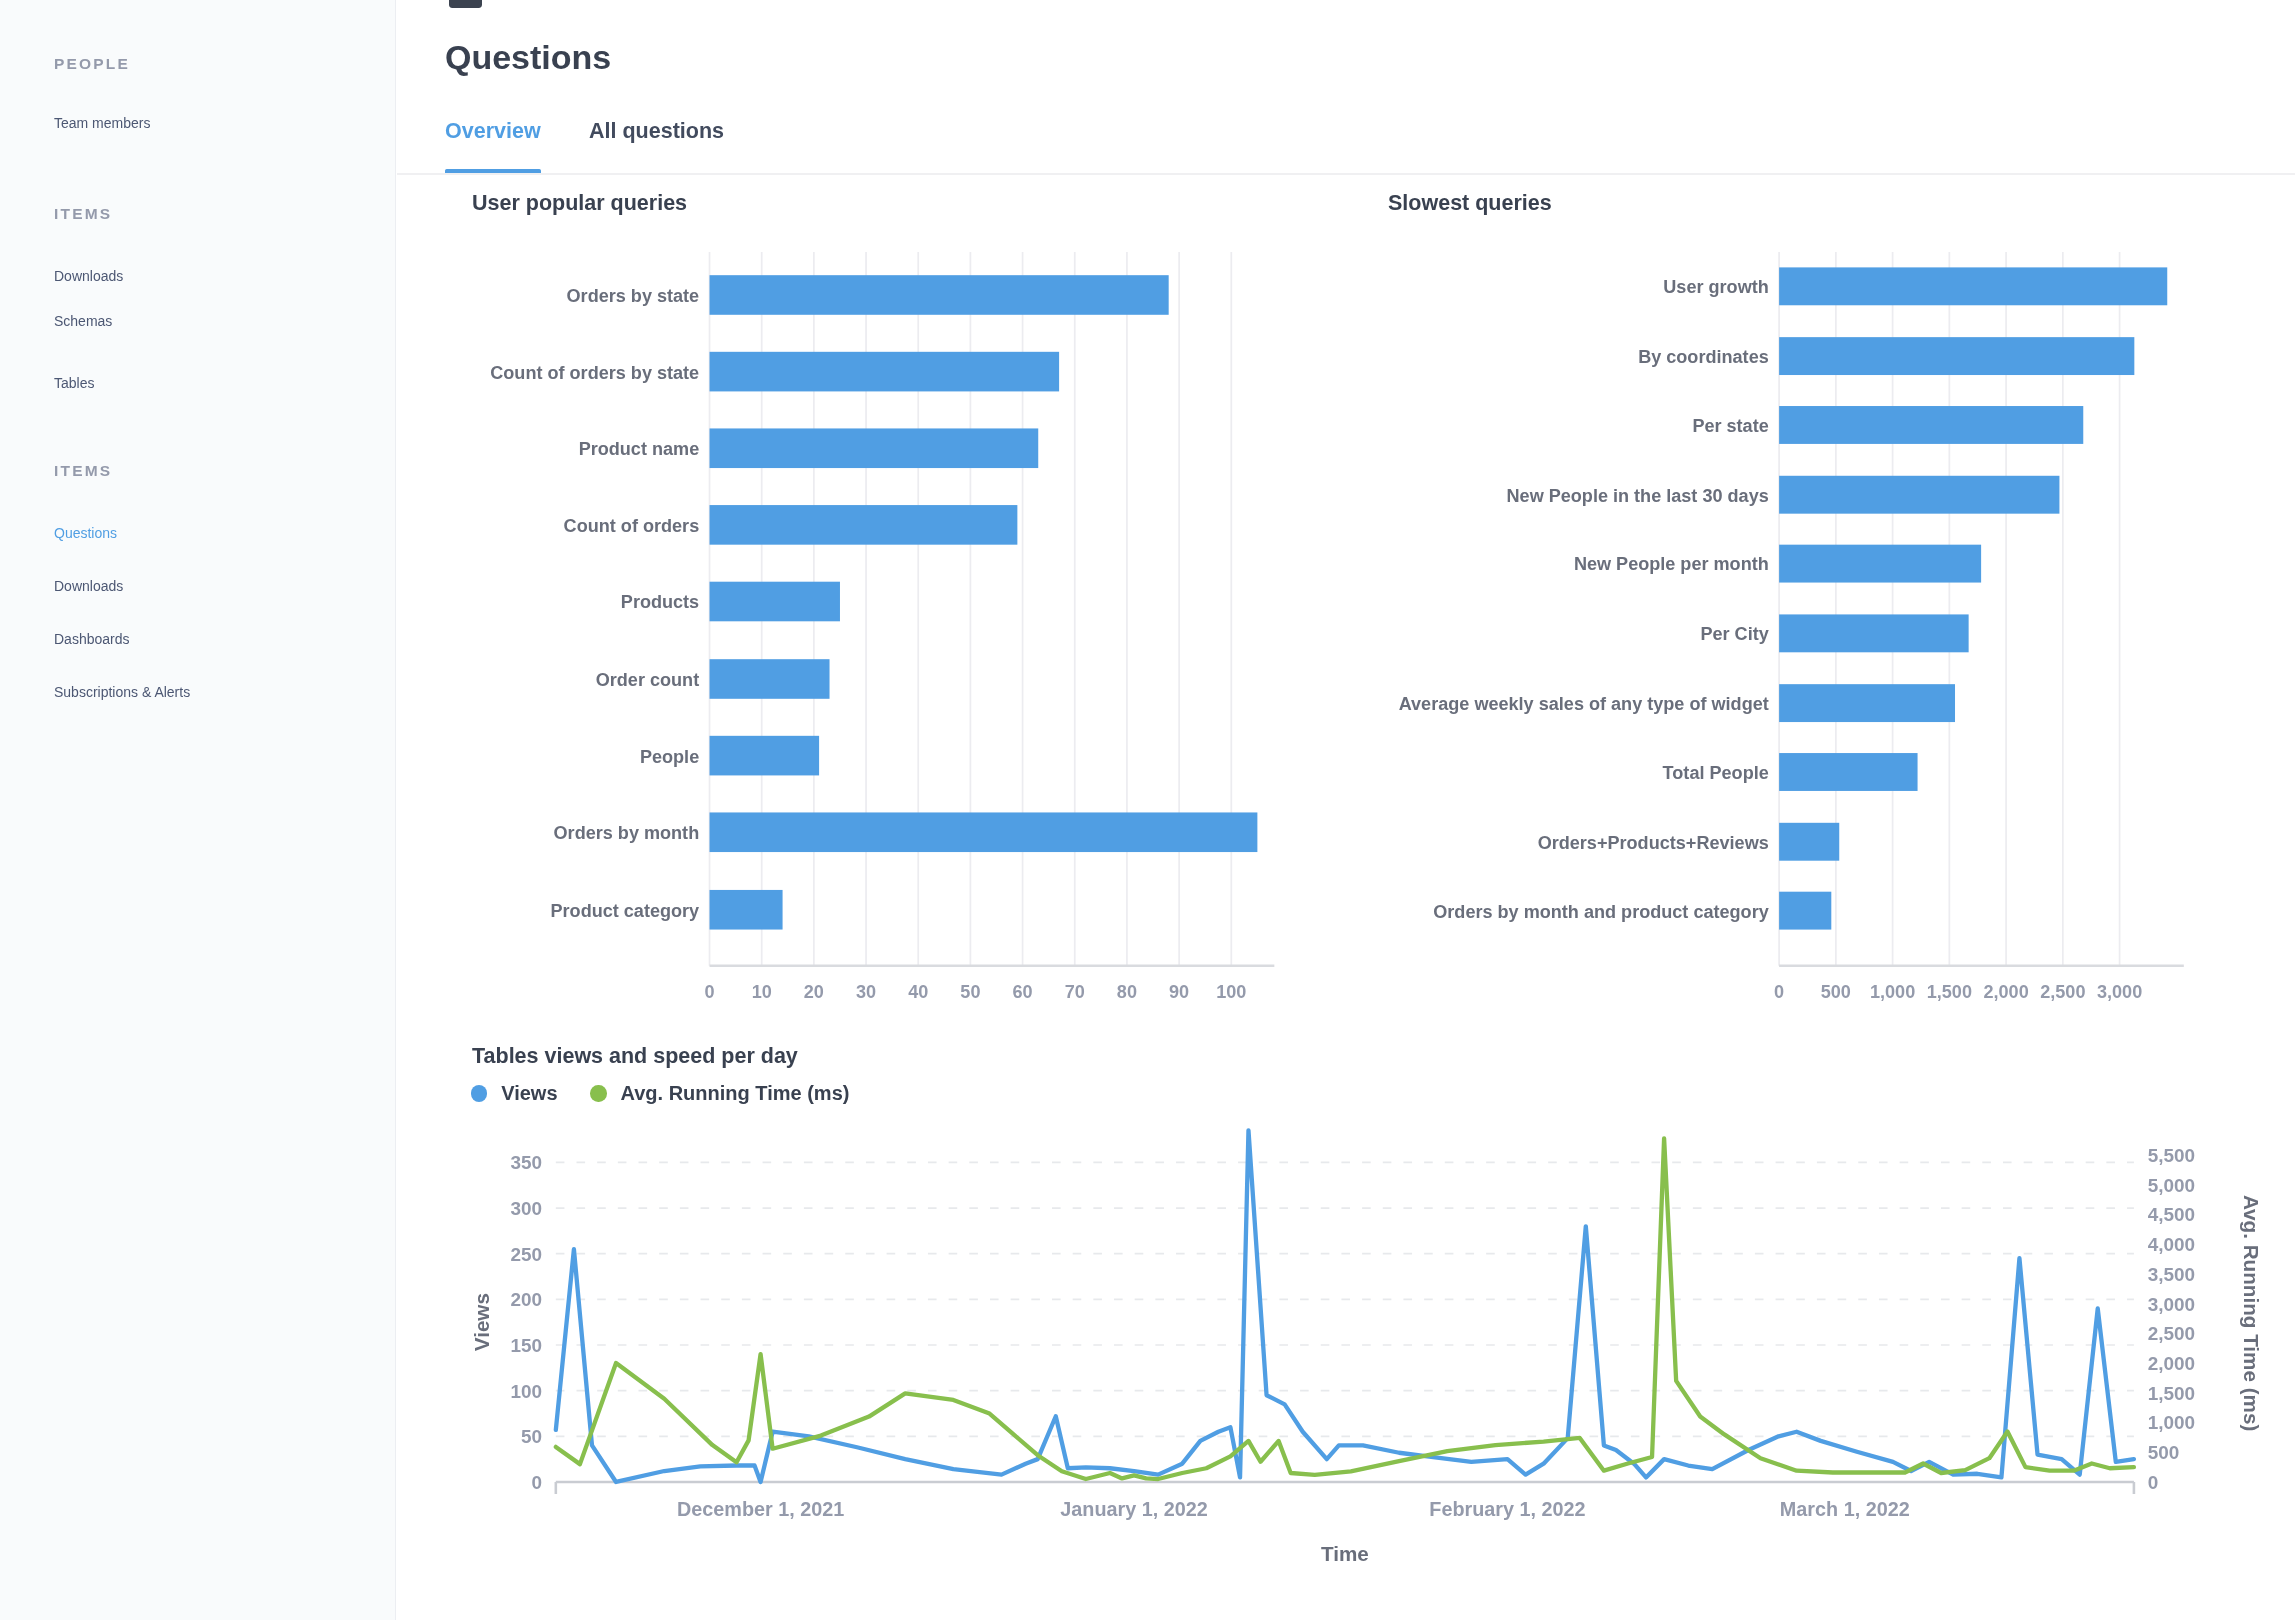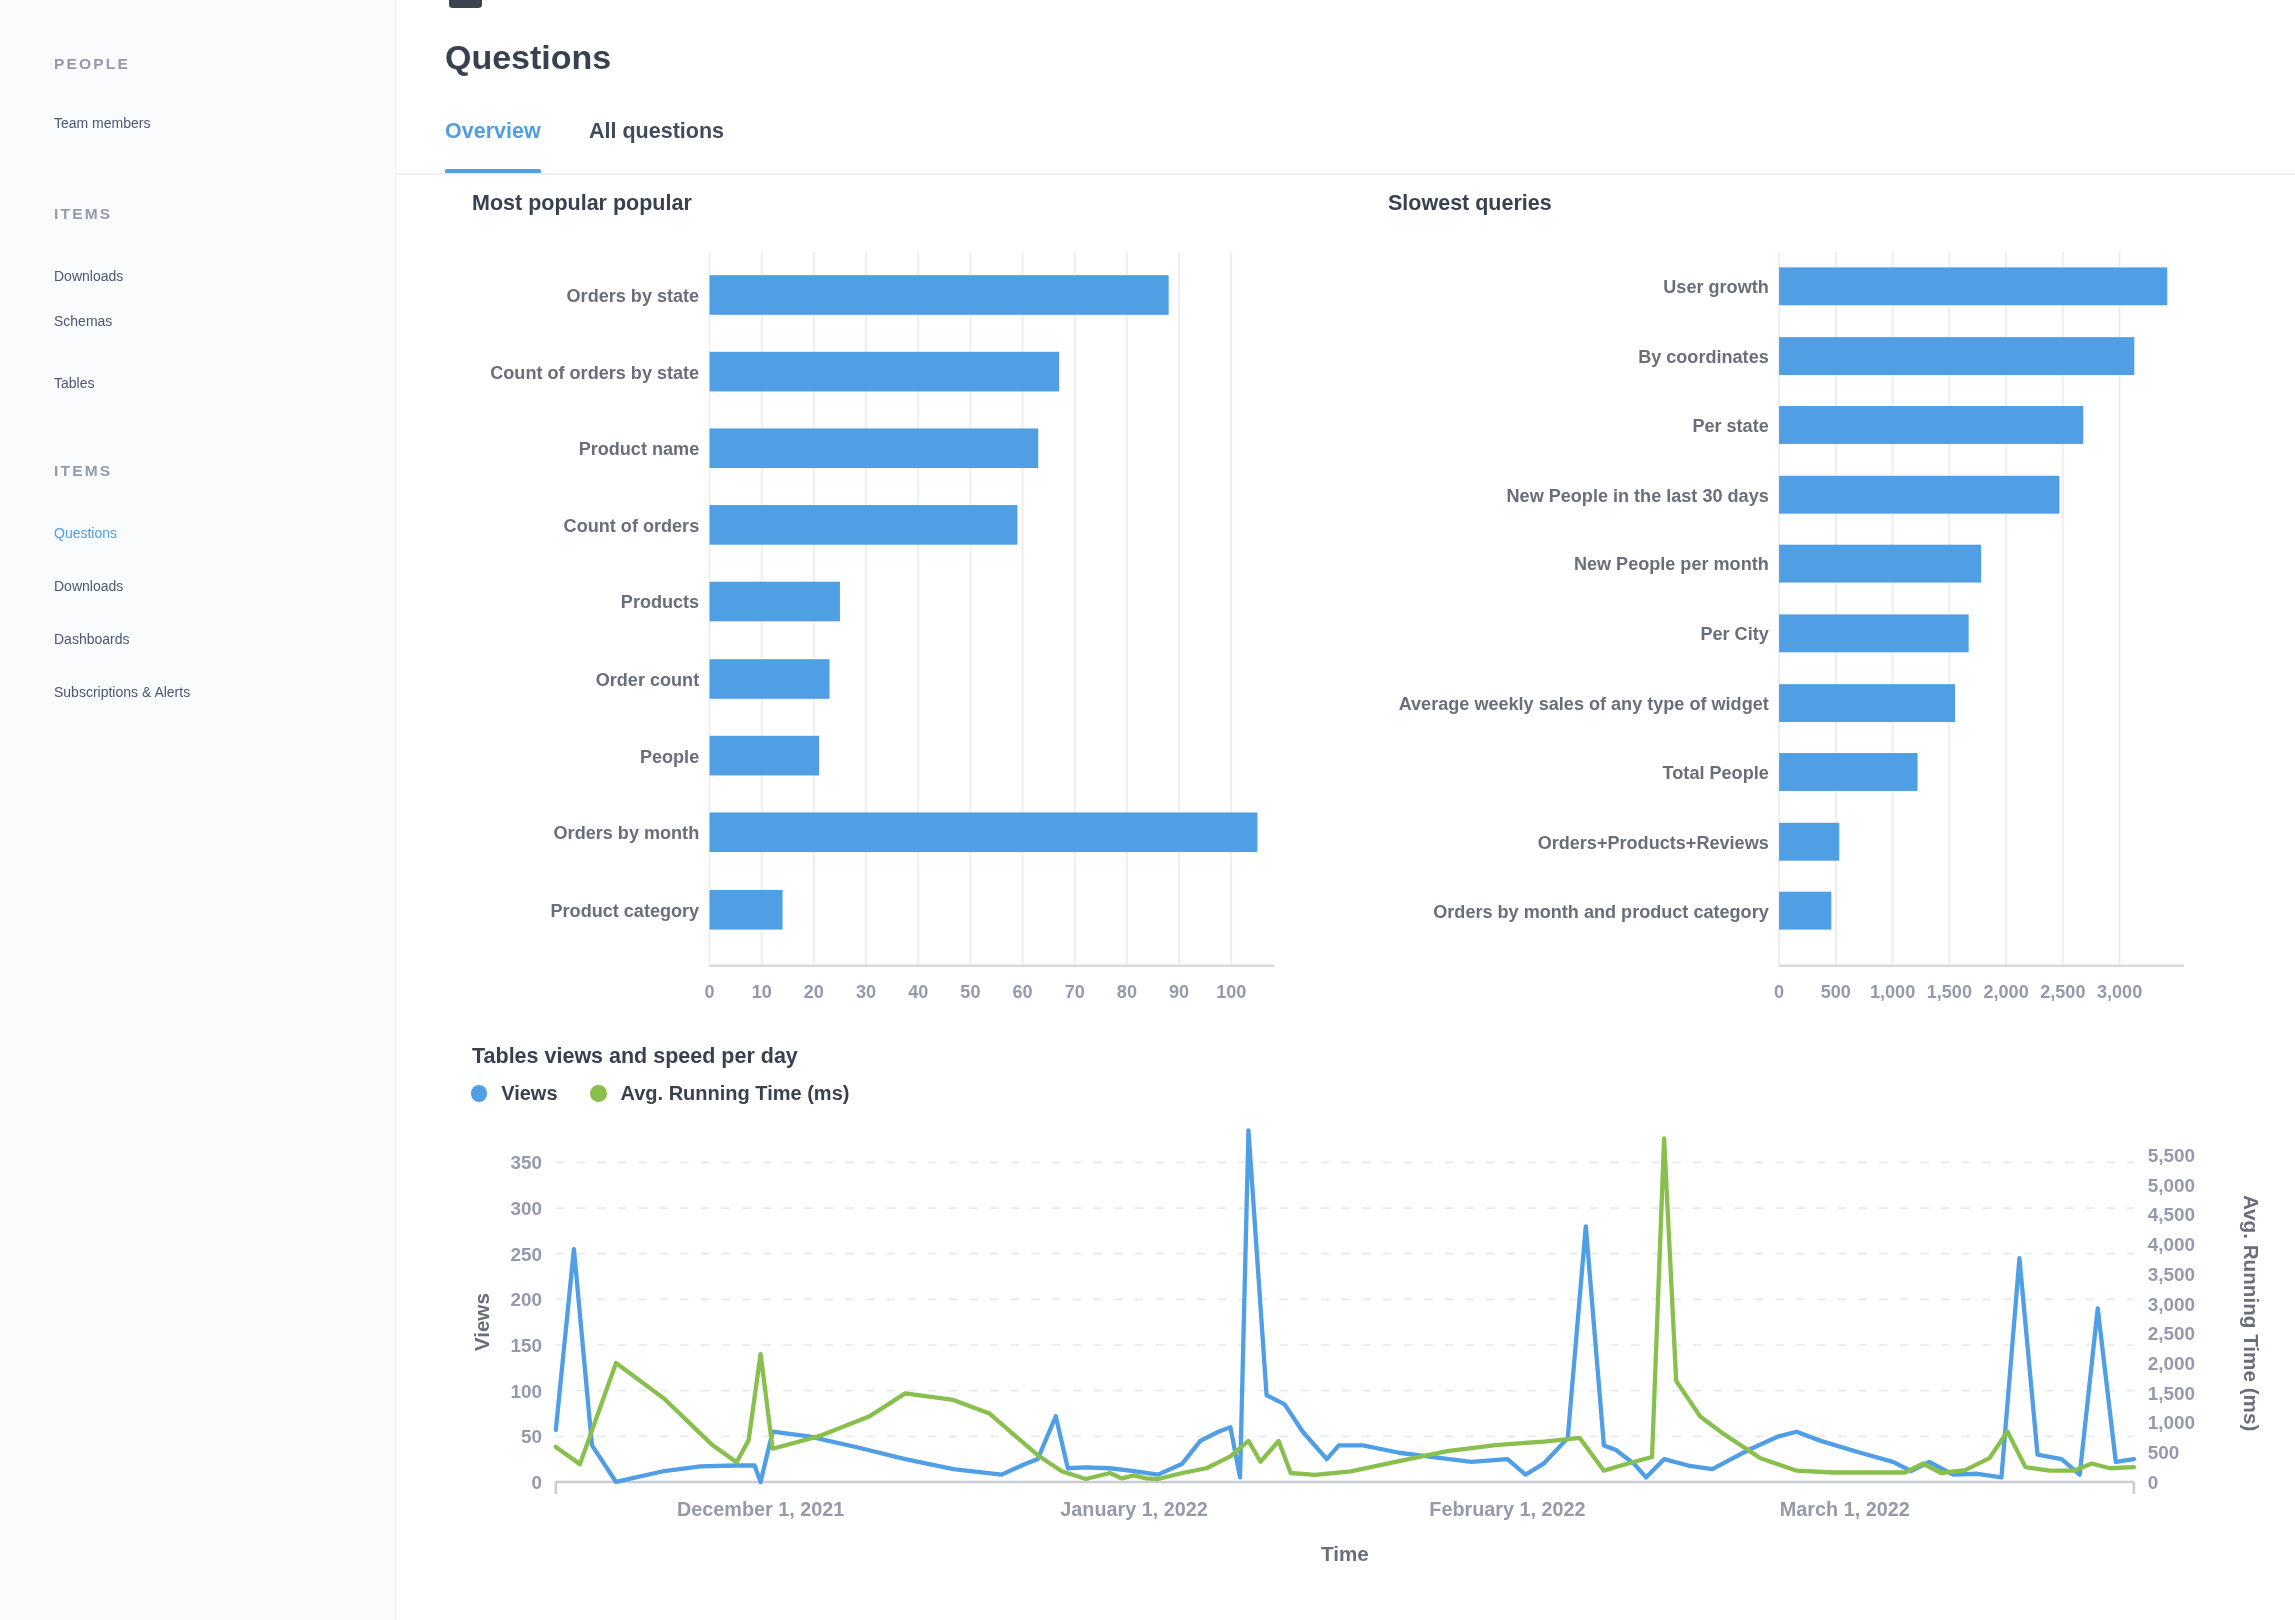--- a/index.html
+++ b/index.html
@@ -48,21 +48,21 @@
   <div class="side-item" style="top:684px">Subscriptions &amp; Alerts</div>
 </nav>
 
 <h1 class="page-title" style="margin:0">Questions</h1>
 
 <div class="tab active" style="left:445px">Overview</div>
 <div class="tab" style="left:589px">All questions</div>
 <div class="tab-underline"></div>
 <div class="header-divider"></div>
 
-<div class="chart-title" style="left:472px;top:191px">Most popular popular</div>
+<div class="chart-title" style="left:472px;top:191px">User popular queries</div>
 <div class="chart-title" style="left:1388px;top:191px">Slowest queries</div>
 
 <svg id="chart-popular" style="left:465px;top:245px" width="861" height="775" viewBox="0 0 1000 900">
     <line x1="284" y1="8" x2="284" y2="837" stroke="#ececf0" stroke-width="2"></line>
     <line x1="344.6" y1="8" x2="344.6" y2="837" stroke="#ececf0" stroke-width="2"></line>
     <line x1="405.2" y1="8" x2="405.2" y2="837" stroke="#ececf0" stroke-width="2"></line>
     <line x1="465.79999999999995" y1="8" x2="465.79999999999995" y2="837" stroke="#ececf0" stroke-width="2"></line>
     <line x1="526.4" y1="8" x2="526.4" y2="837" stroke="#ececf0" stroke-width="2"></line>
     <line x1="587" y1="8" x2="587" y2="837" stroke="#ececf0" stroke-width="2"></line>
     <line x1="647.5999999999999" y1="8" x2="647.5999999999999" y2="837" stroke="#ececf0" stroke-width="2"></line>

